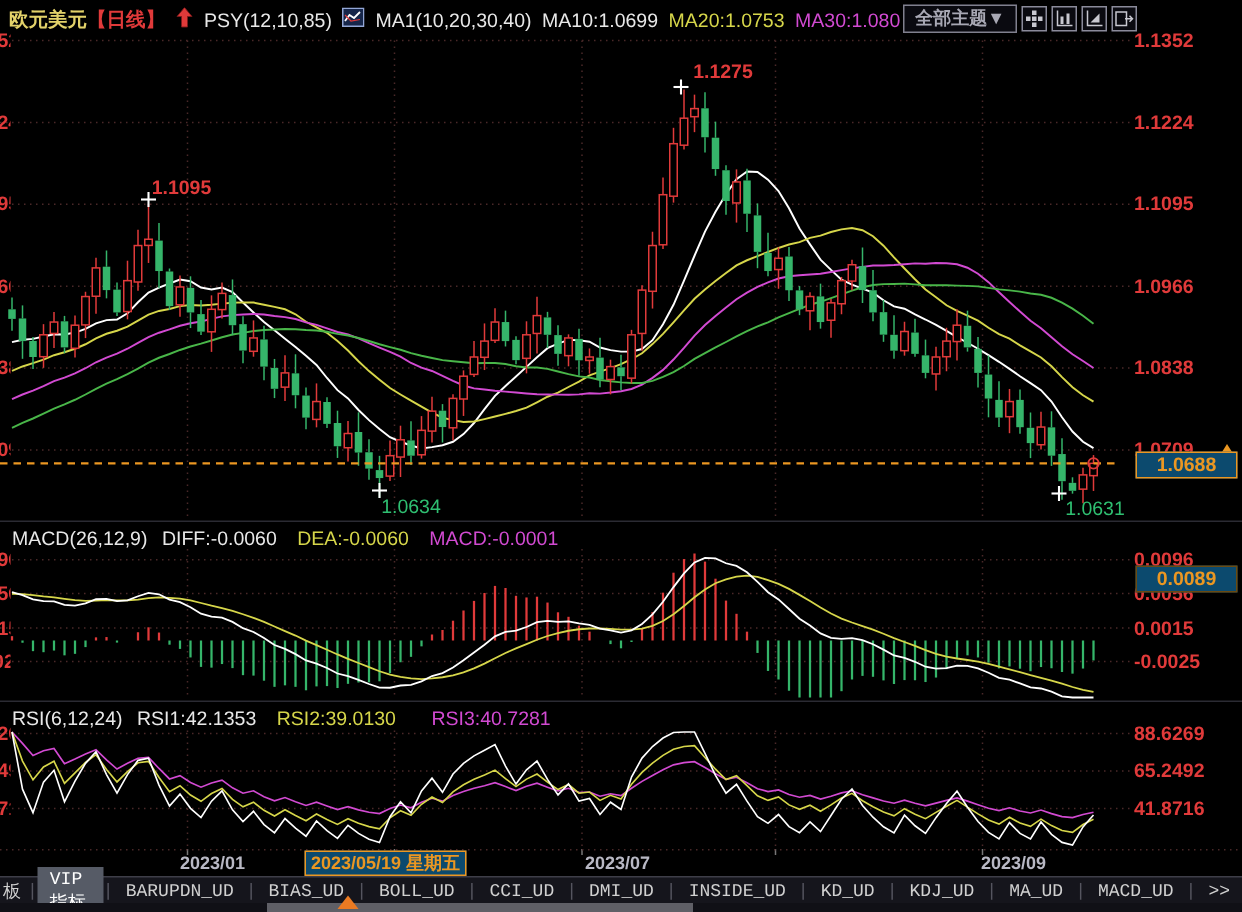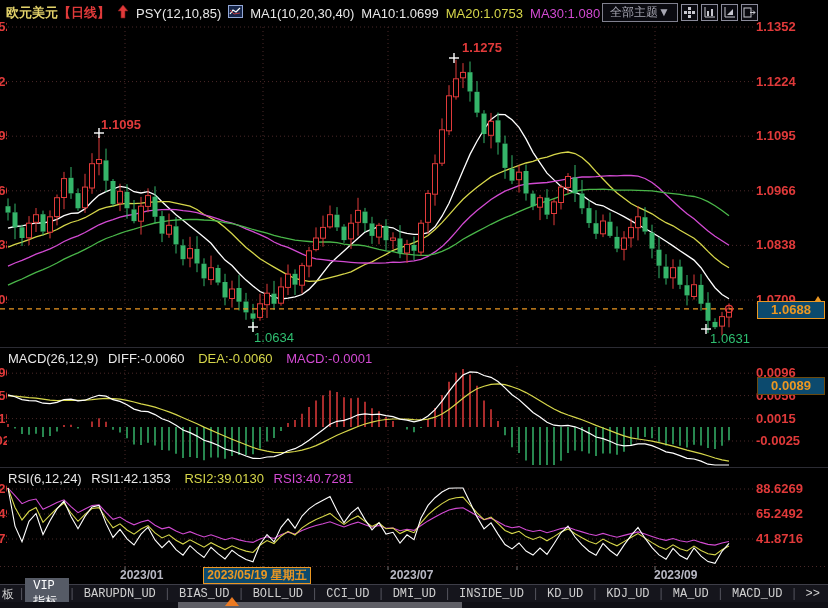--- a/index.html
+++ b/index.html
@@ -9,21 +9,21 @@
   .ov{position:absolute;z-index:3;white-space:nowrap;}
   
   #toolbar{position:absolute;left:0;top:0;width:828px;height:26px;z-index:4;
            display:flex;align-items:center;gap:7px;padding-left:6px;box-sizing:border-box;
            font-size:13px;}
   .sym{color:#e3d26a;font-weight:bold;}
   .per{color:#e03a3a;font-weight:bold;}
   .wht{color:#e8e8e8;}
   .yel{color:#d6d64a;}
   .mag{color:#d24ad2;}
-  #right-controls{position:absolute;right:70px;top:3px;display:flex;gap:3px;align-items:center;z-index:5;}
+  #right-controls{position:absolute;right:70px;top:3px;display:flex;gap:3px;align-items:center;z-index:5;font-weight:bold;}
   #theme-btn{border:1px solid #80808e;color:#a8a8b4;font-size:12px;height:17px;line-height:17px;
              padding:0 7px;background:#0a0a10;}
   .mini-btn{width:15px;height:15px;border:1px solid #8a8a9a;background:#0a0a10;position:relative;}
   .mini-btn svg{position:absolute;left:1px;top:1px;}
   
   .axlbl{font-weight:bold;font-size:13px;color:#e03a3a;}
   .stub{overflow:hidden;width:34px;text-align:right;}
   .badge{border:1px solid #eb9722;color:#eb9722;background:#0c4a6e;font-weight:bold;font-size:13px;
          text-align:center;}
   .xlbl{font-weight:bold;font-size:12px;color:#b8b8c4;}
@@ -570,21 +570,21 @@
   <div class="ov" style="left:8px;top:351px;font-size:13px">
     <span class="wht">MACD(26,12,9)</span>
     <span class="wht" style="margin-left:6px">DIFF:-0.0060</span>
     <span class="yel" style="margin-left:10px">DEA:-0.0060</span>
     <span class="mag" style="margin-left:10px">MACD:-0.0001</span>
   </div>
   <div class="ov" style="left:8px;top:471px;font-size:13px">
     <span class="wht">RSI(6,12,24)</span>
     <span class="wht" style="margin-left:6px">RSI1:42.1353</span>
     <span class="yel" style="margin-left:10px">RSI2:39.0130</span>
-    <span class="mag" style="margin-left:6px">RSI3:40.7281</span>
+    <span class="mag" style="margin-left:20px">RSI3:40.7281</span>
   </div>
 
   <div id="dyn">
       <div class="ov axlbl" style="left:756px;top:19px">1.1352</div>
       <div class="ov axlbl stub" style="left:-27px;top:19px">1.1352</div>
       <div class="ov axlbl" style="left:756px;top:74px">1.1224</div>
       <div class="ov axlbl stub" style="left:-27px;top:74px">1.1224</div>
       <div class="ov axlbl" style="left:756px;top:128px">1.1095</div>
       <div class="ov axlbl stub" style="left:-27px;top:128px">1.1095</div>
       <div class="ov axlbl" style="left:756px;top:183px">1.0966</div>

